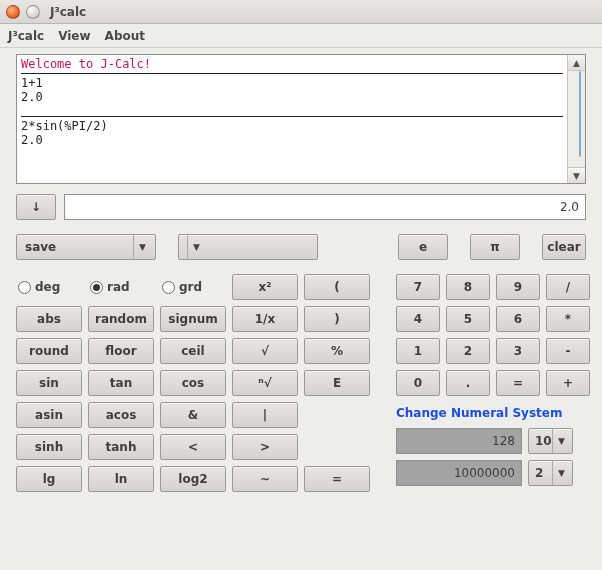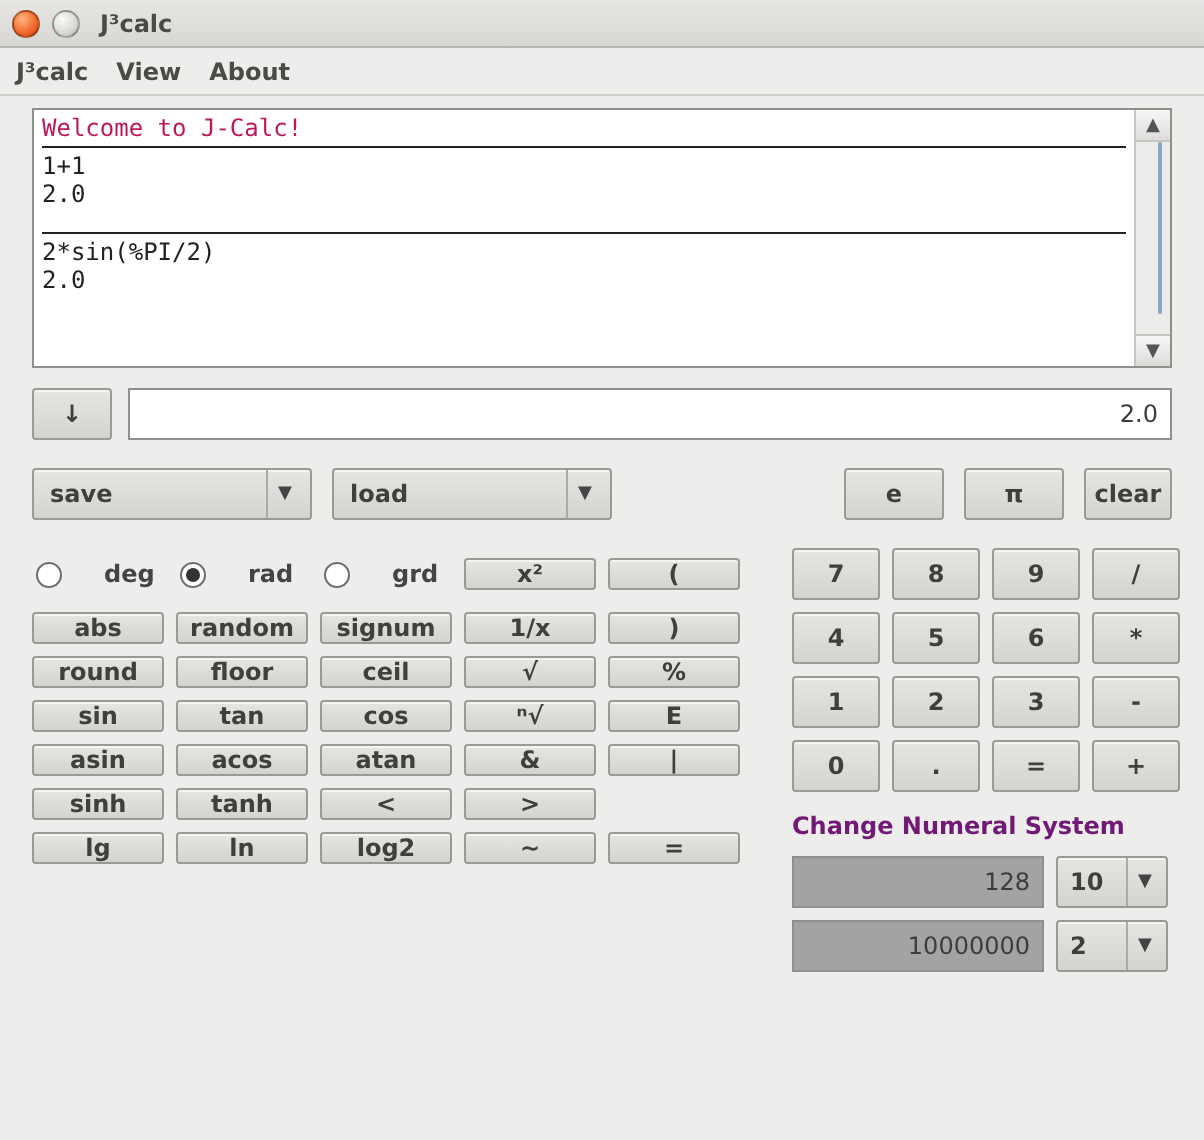--- a/index.html
+++ b/index.html
@@ -102,53 +102,53 @@
   .field {
     flex:1;
     background:#fff;
     border:1px solid #8f8f8b;
     height:26px;
     padding:0 6px;
     display:flex; align-items:center; justify-content:flex-end;
     font-family:inherit;
   }
   
-  .toprow { display:flex; gap:10px; margin-top:14px; }
+  .toprow { display:flex; gap:22px; margin-top:14px; }
   .combo {
     width:140px; justify-content:space-between; padding:0 4px 0 8px;
     font-weight:bold;
   }
   .combo .cv{flex:1;text-align:left;}
   .combo .car, .combo-small .car{
     width:18px;height:100%;border-left:1px solid #aaa;display:flex;align-items:center;justify-content:center;font-size:9px;color:#444;
   }
   .spacer{flex:1;}
   .btnw{ width:50px; }
   
   .grids{ display:flex; gap:26px; margin-top:14px;}
   .leftcol{ display:flex; flex-direction:column; gap:6px;}
   .rightcol{ display:flex; flex-direction:column; gap:6px;}
   .row{ display:flex; gap:6px; align-items:center;}
-  .cell{ width:66px; height:16px; }
+  .cell{ width:66px; height:26px; }
   .ncell{ width:44px; height:26px;}
   .radio{
-    width:66px; height:26px; display:flex; align-items:center; gap:21px; font-weight:bold; color:#444;
+    width:66px; height:26px; display:flex; align-items:center; gap:4px; font-weight:bold; color:#444;
     justify-content:flex-start; padding-left:2px;
   }
   .radio .dot{
     width:13px;height:13px;border:1px solid #6d6d6a;border-radius:50%;background:#fff;display:inline-flex;align-items:center;justify-content:center;
   }
   .radio .dot.inner::after{content:"";width:7px;height:7px;border-radius:50%;background:#333;display:block;}
-  .section-label{ font-weight:bold; color:#701a75; padding:4px 0 2px 0;}
+  .section-label{ font-weight:bold; color:#1d4ed8; padding:4px 0 2px 0;}
   .numfield{
     background:#a3a3a3;border:1px solid #8f8f8b;height:26px;width:126px;padding:0 6px;
     display:flex;align-items:center;justify-content:flex-end;
   }
   .combo-small{
-    width:56px;height:26px;justify-content:space-between;padding:0 2px 0 6px;font-weight:bold;
+    width:45px;height:26px;justify-content:space-between;padding:0 2px 0 6px;font-weight:bold;
   }
 </style>
 </head>
 <body>
 
 <div class="titlebar">
   <span class="tb-btn tb-close"></span>
   <span class="tb-btn tb-min"></span>
   <span class="tb-title">J³calc</span>
 </div>
@@ -185,21 +185,20 @@
     <div class="btn small">↓</div>
     <div class="field">2.0</div>
   </div>
 
   <div class="toprow">
     <div class="combo">
       <span class="cv">save</span>
       <span class="car">▼</span>
     </div>
     <div class="combo">
-      <span class="cv">load</span>
       <span class="car">▼</span>
     </div>
     <div class="spacer"></div>
     <div class="btn btnw">e</div>
     <div class="btn btnw">π</div>
     <div class="btn btnw" style="width:44px">clear</div>
   </div>
 
   <div class="grids">
 
@@ -239,21 +238,20 @@
       <div class="row">
         <div class="btn cell">sin</div>
         <div class="btn cell">tan</div>
         <div class="btn cell">cos</div>
         <div class="btn cell">ⁿ√</div>
         <div class="btn cell">E</div>
       </div>
       <div class="row">
         <div class="btn cell">asin</div>
         <div class="btn cell">acos</div>
-        <div class="btn cell">atan</div>
         <div class="btn cell">&amp;</div>
         <div class="btn cell">|</div>
       </div>
       <div class="row">
         <div class="btn cell">sinh</div>
         <div class="btn cell">tanh</div>
         <div class="btn cell">&lt;</div>
         <div class="btn cell">&gt;</div>
       </div>
       <div class="row">

